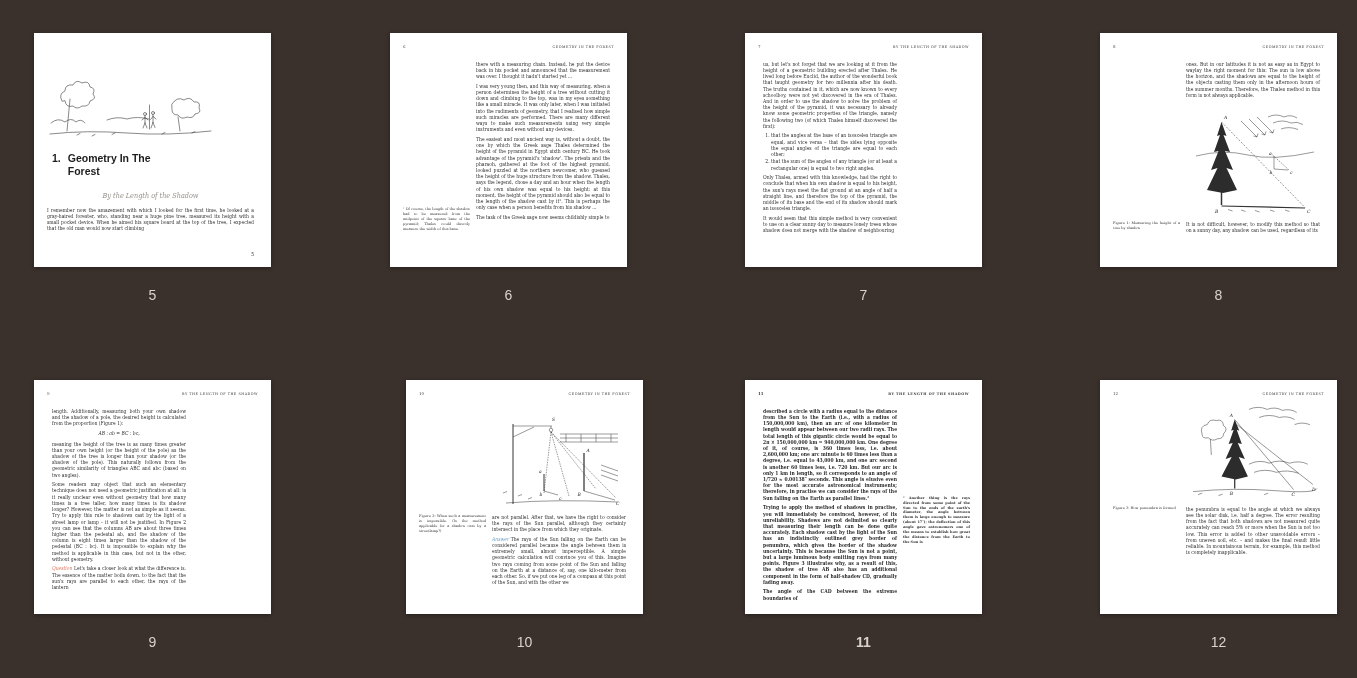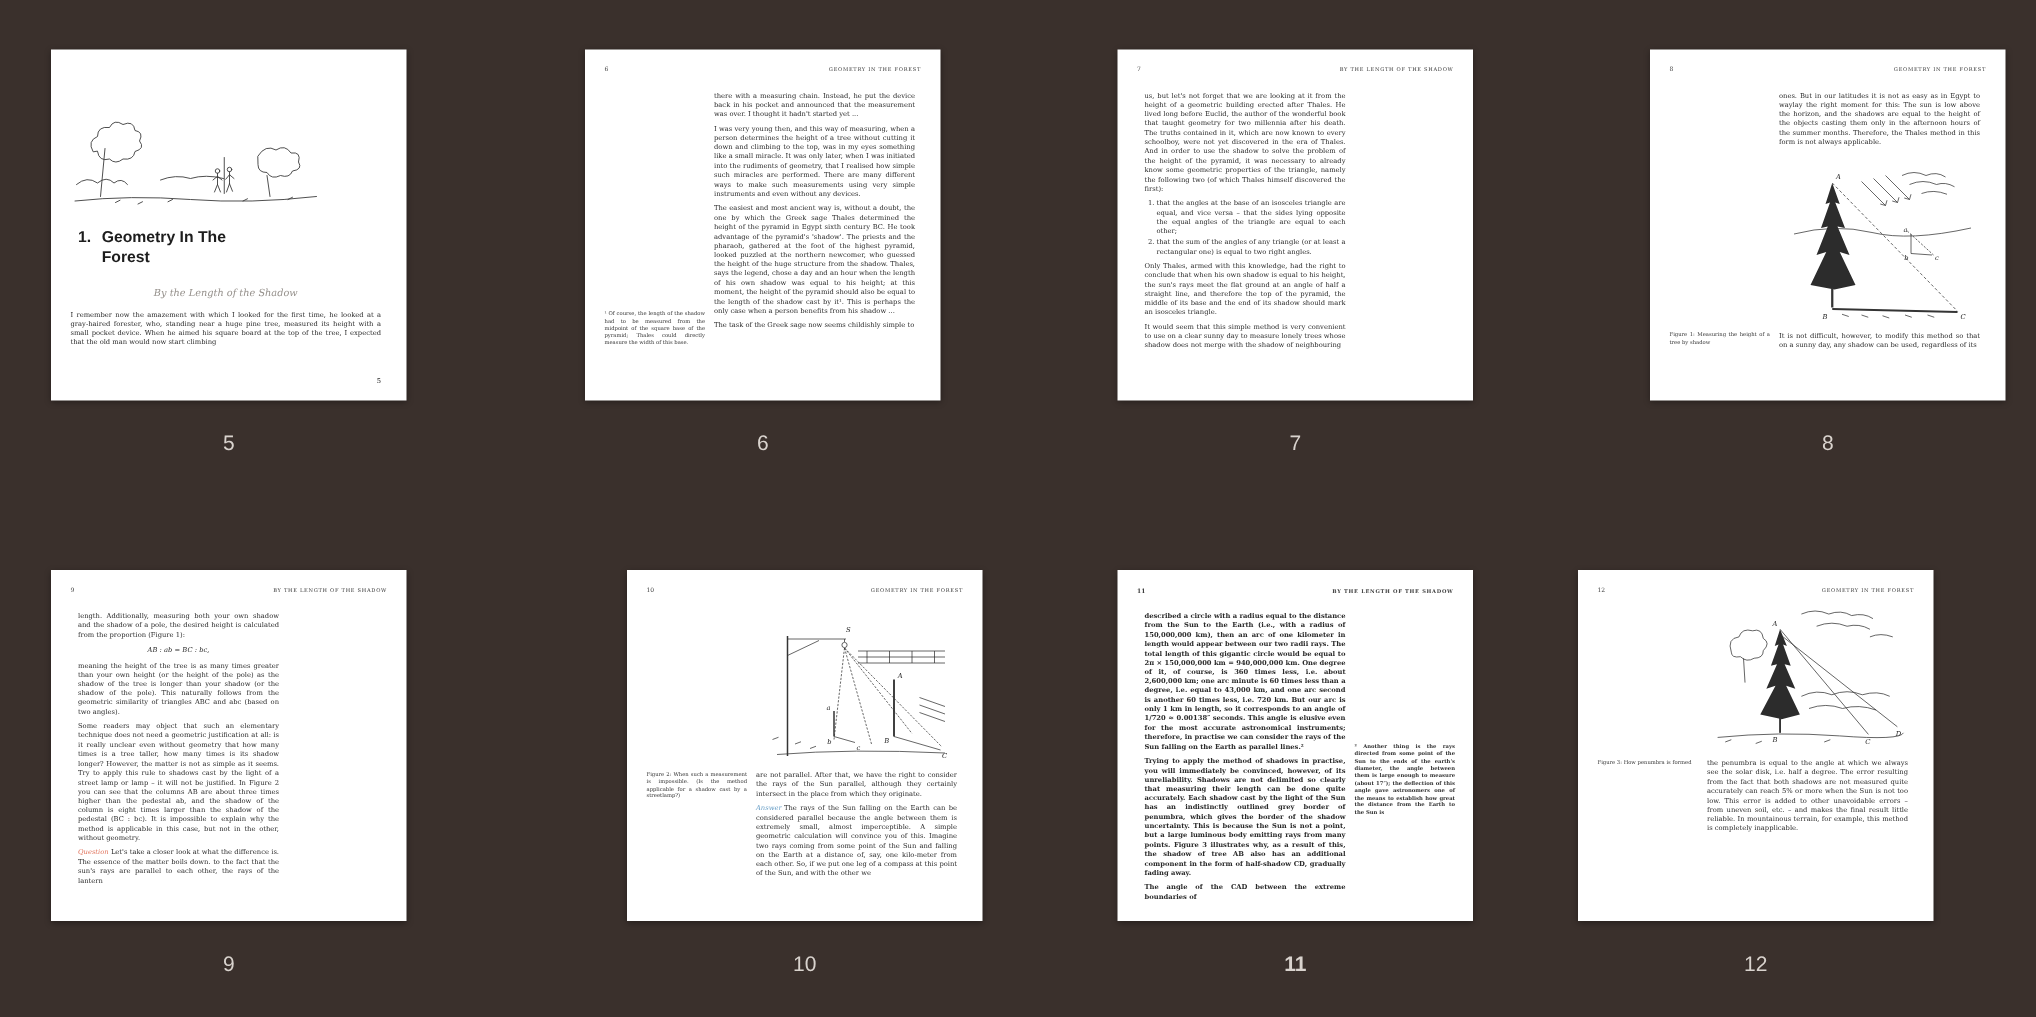--- a/index.html
+++ b/index.html
@@ -164,21 +164,21 @@
           <div class="formula">AB : ab = BC : bc,</div>
           <p>meaning the height of the tree is as many times greater than your own height (or the height of the pole) as the shadow of the tree is longer than your shadow (or the shadow of the pole). This naturally follows from the geometric similarity of triangles ABC and abc (based on two angles).</p>
           <p>Some readers may object that such an elementary technique does not need a geometric justification at all: is it really unclear even without geometry that how many times is a tree taller, how many times is its shadow longer? However, the matter is not as simple as it seems. Try to apply this rule to shadows cast by the light of a street lamp or lamp – it will not be justified. In Figure 2 you can see that the columns AB are about three times higher than the pedestal ab, and the shadow of the column is eight times larger than the shadow of the pedestal (BC : bc). It is impossible to explain why the method is applicable in this case, but not in the other, without geometry.</p>
           <p><span class="q">Question</span><span>Let's take a closer look at what the difference is. The essence of the matter boils down. to the fact that the sun's rays are parallel to each other, the rays of the lantern</span></p>
         </div>
       </div>
     </div>
     <div class="label">9</div>
   </div>
 
-  <div class="slot" style="left:402px;top:380px;padding-left:16px;">
+  <div class="slot" style="left:390px;top:380px;padding-left:16px;">
     <div class="page">
       <div class="inner">
         <div class="rh">
           <span class="folio">10</span>
           <span class="rtitle">GEOMETRY IN THE FOREST</span>
         </div>
         <svg class="fig" style="left:176px;top:50px;width:260px;height:206px;" viewBox="0 0 252 206">
           <g fill="none" stroke="#343434" stroke-width="1">
             <path stroke-width="2" d="M34 38 L34 198"></path>
             <path d="M34 42 L112 42"></path>
@@ -225,21 +225,21 @@
           <p>described a circle with a radius equal to the distance from the Sun to the Earth (i.e., with a radius of 150,000,000 km), then an arc of one kilometer in length would appear between our two radii rays. The total length of this gigantic circle would be equal to 2π × 150,000,000 km = 940,000,000 km. One degree of it, of course, is 360 times less, i.e. about 2,600,000 km; one arc minute is 60 times less than a degree, i.e. equal to 43,000 km, and one arc second is another 60 times less, i.e. 720 km. But our arc is only 1 km in length, so it corresponds to an angle of 1/720 ≈ 0.00138″ seconds. This angle is elusive even for the most accurate astronomical instruments; therefore, in practise we can consider the rays of the Sun falling on the Earth as parallel lines.²</p>
           <p>Trying to apply the method of shadows in practise, you will immediately be convinced, however, of its unreliability. Shadows are not delimited so clearly that measuring their length can be done quite accurately. Each shadow cast by the light of the Sun has an indistinctly outlined grey border of penumbra, which gives the border of the shadow uncertainty. This is because the Sun is not a point, but a large luminous body emitting rays from many points. Figure 3 illustrates why, as a result of this, the shadow of tree AB also has an additional component in the form of half-shadow CD, gradually fading away.</p>
           <p>The angle of the CAD between the extreme boundaries of</p>
         </div>
         <div class="note" style="left:316px;top:230px;">² Another thing is the rays directed from some point of the Sun to the ends of the earth's diameter, the angle between them is large enough to measure (about 17″); the deflection of this angle gave astronomers one of the means to establish how great the distance from the Earth to the Sun is</div>
       </div>
     </div>
     <div class="label">11</div>
   </div>
 
-  <div class="slot" style="left:1052px;top:380px;">
+  <div class="slot" style="left:1100px;top:380px;">
     <div class="page">
       <div class="inner">
         <div class="rh">
           <span class="folio">12</span>
           <span class="rtitle">GEOMETRY IN THE FOREST</span>
         </div>
         <svg class="fig" style="left:176px;top:44px;width:264px;height:196px;" viewBox="0 0 260 192">
           <g fill="none" stroke="#343434" stroke-width="1">
             <path d="M120 14 q18 -8 36 0 q16 -6 30 2 q16 -4 28 4 M140 30 q20 -8 40 0 q16 -4 30 4 M210 44 q14 -6 30 0"></path>
             <path d="M28 64 q-6 -18 10 -20 q4 -12 18 -8 q12 -4 14 10 q10 6 0 16 q0 10 -12 10 q-10 6 -18 -2 q-12 2 -12 -6 z"></path>

